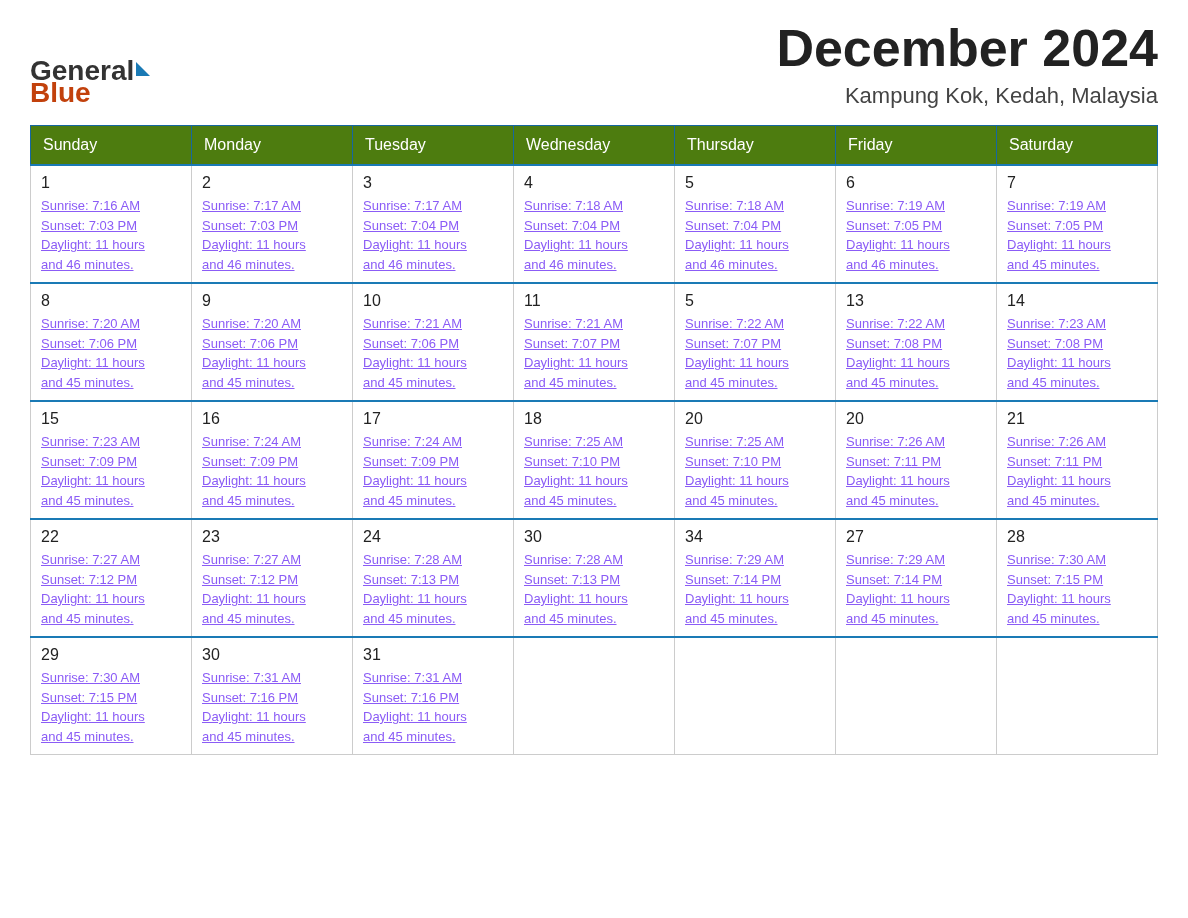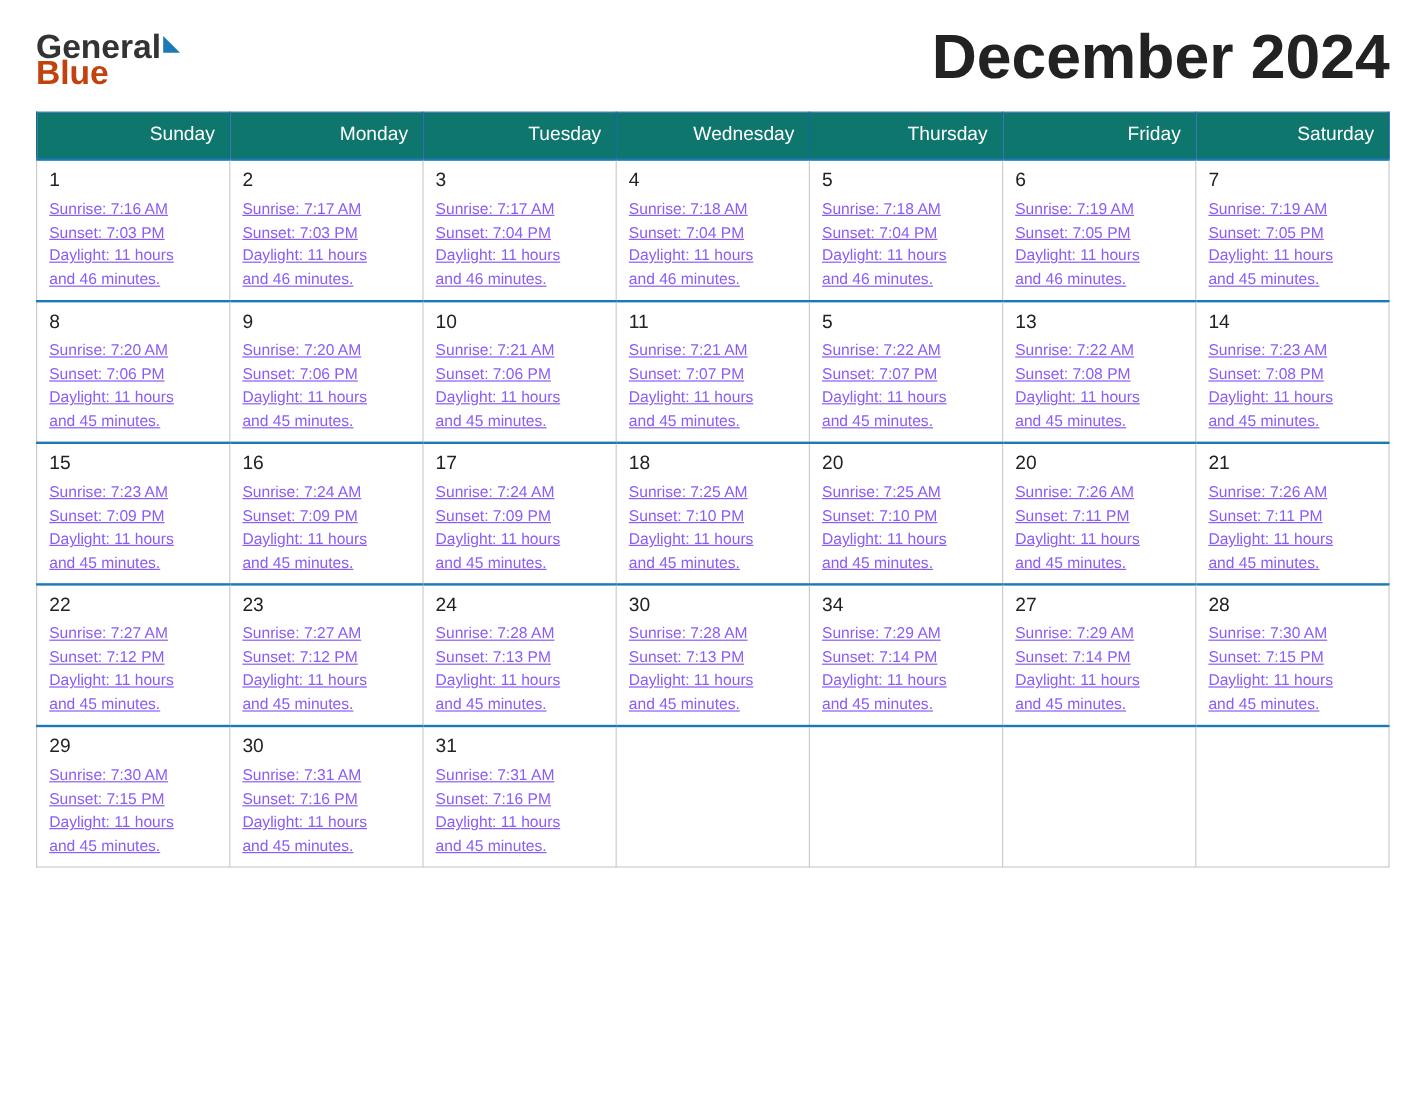--- a/index.html
+++ b/index.html
@@ -58,24 +58,24 @@
       font-size: 22px;
       color: #444;
       margin-top: 6px;
     }
     .calendar-table {
       width: 100%;
       border-collapse: collapse;
       border: 1px solid #ccc;
     }
     .calendar-table th {
-      background-color: #0f766e;
+      background-color: #4d7c0f;
       color: #fff;
       padding: 10px 12px;
-      text-align: right;
+      text-align: left;
       font-size: 16px;
       font-weight: normal;
       border: 1px solid #1567a0;
     }
     .calendar-table td {
       vertical-align: top;
       padding: 8px 10px;
       border: 1px solid #ccc;
       width: calc(100% / 7);
       min-height: 110px;
@@ -112,20 +112,21 @@
       <span class="logo-general">General</span>
       <span class="logo-arrow"></span>
       <br>
     </div>
     <div style="margin-top:-10px; margin-left:0;">
       <span class="logo-blue">Blue</span>
     </div>
   </div>
   <div class="title-area">
     <div class="month-title">December 2024</div>
+    <div class="location-title">Kampung Kok, Kedah, Malaysia</div>
   </div>
 </div>
 
 <table class="calendar-table">
   <thead>
     <tr>
     <th>Sunday</th>
         <th>Monday</th>
         <th>Tuesday</th>
         <th>Wednesday</th>

